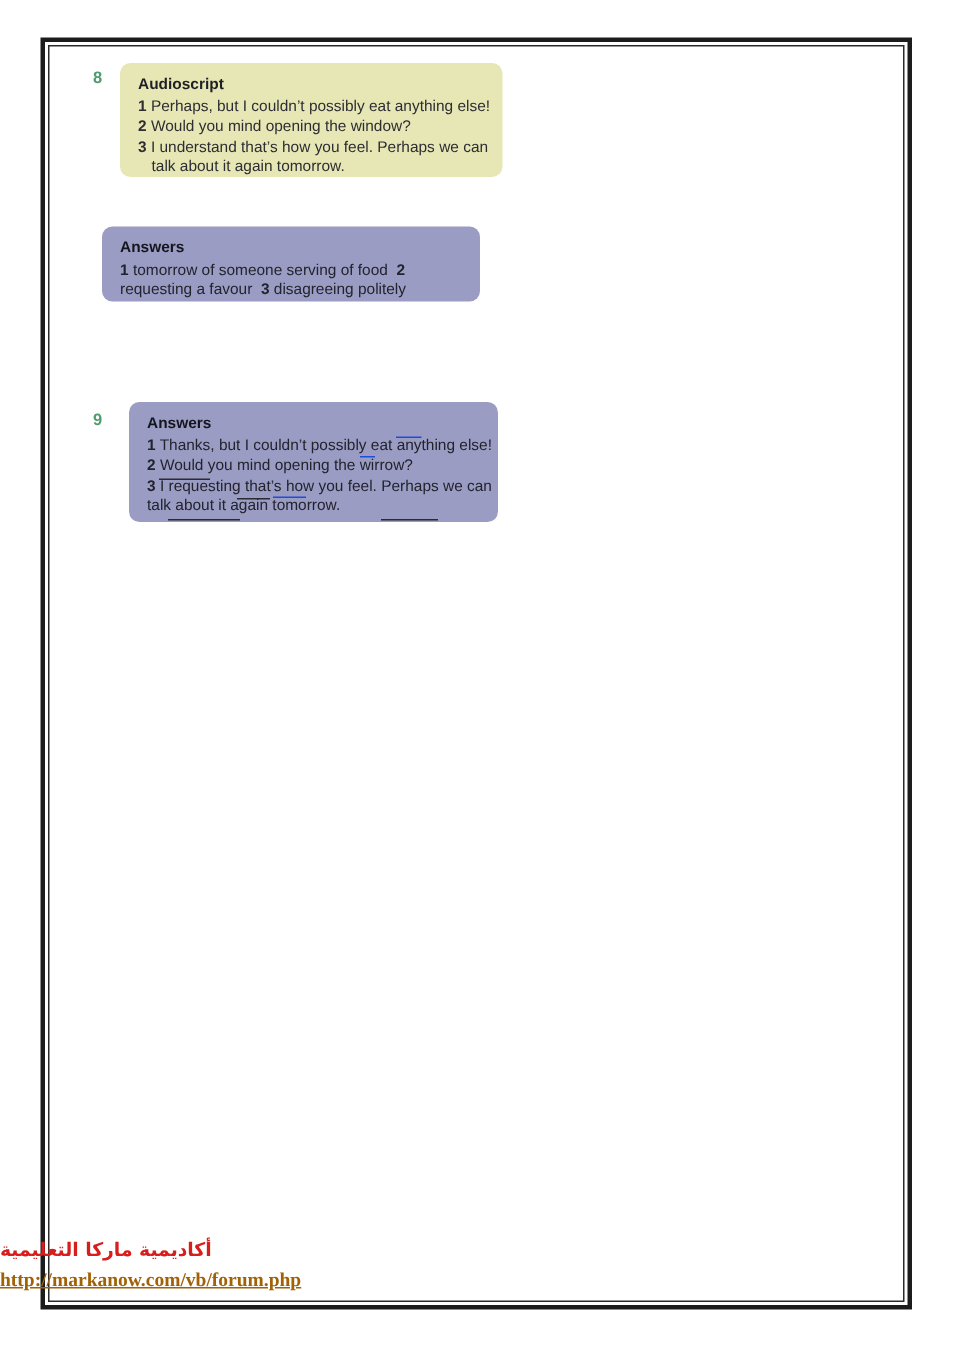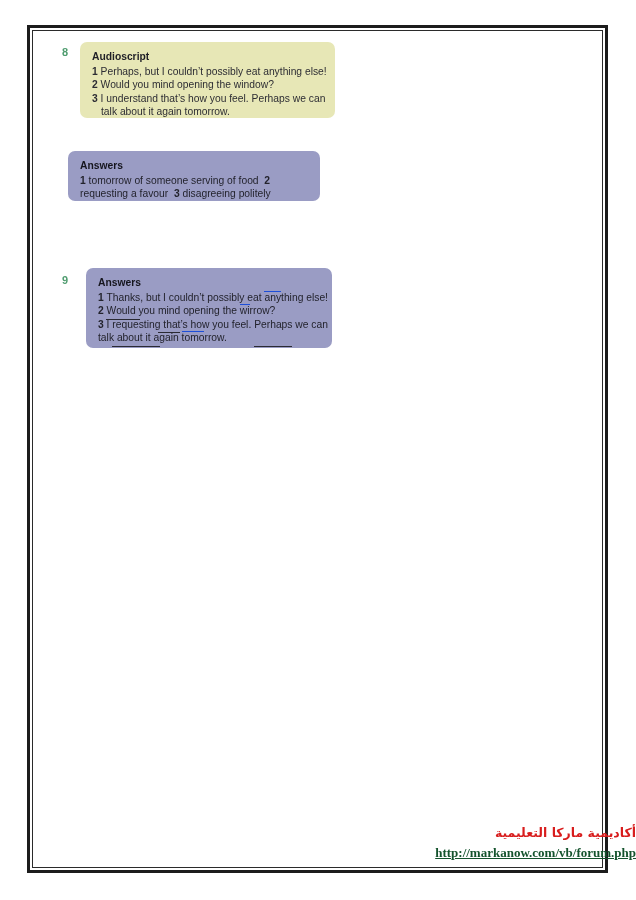--- a/index.html
+++ b/index.html
@@ -129,38 +129,38 @@
   .u-over {
     border-top: 1px solid #1d4ed8;
   }
 
   
   #footer {
     position: absolute;
     left: 0;
     top: 824px;
     width: 636px;
-    text-align: right;
+    text-align: left;
   }
   #footer-arabic {
     font-family: "DejaVu Sans", sans-serif;
     font-size: 12.5px;
     font-weight: bold;
     color: #d81d1d;
     direction: rtl;
     unicode-bidi: isolate;
     line-height: 18px;
   }
   #footer-url {
     display: inline-block;
     margin-top: 2px;
     font-family: "Liberation Serif", serif;
     font-size: 13px;
     font-weight: bold;
-    color: #14532d;
+    color: #a16207;
     text-decoration: underline;
     line-height: 17px;
   }
 </style>
 </head>
 <body>
 
 <div id="page-frame">
   <div id="page-frame-inner"></div>
 </div>

